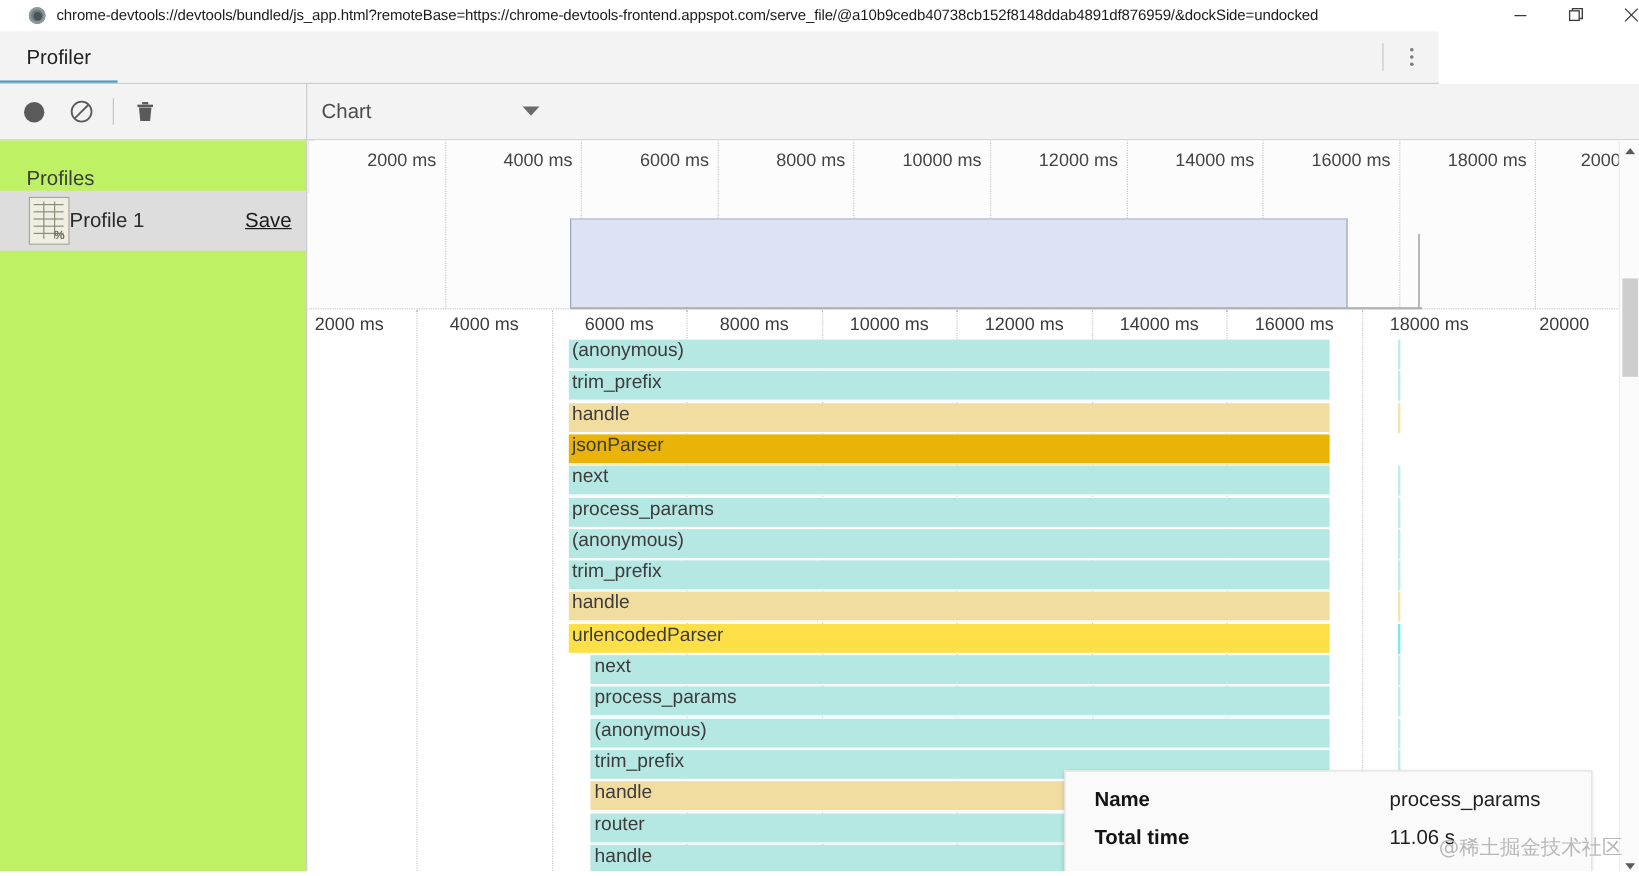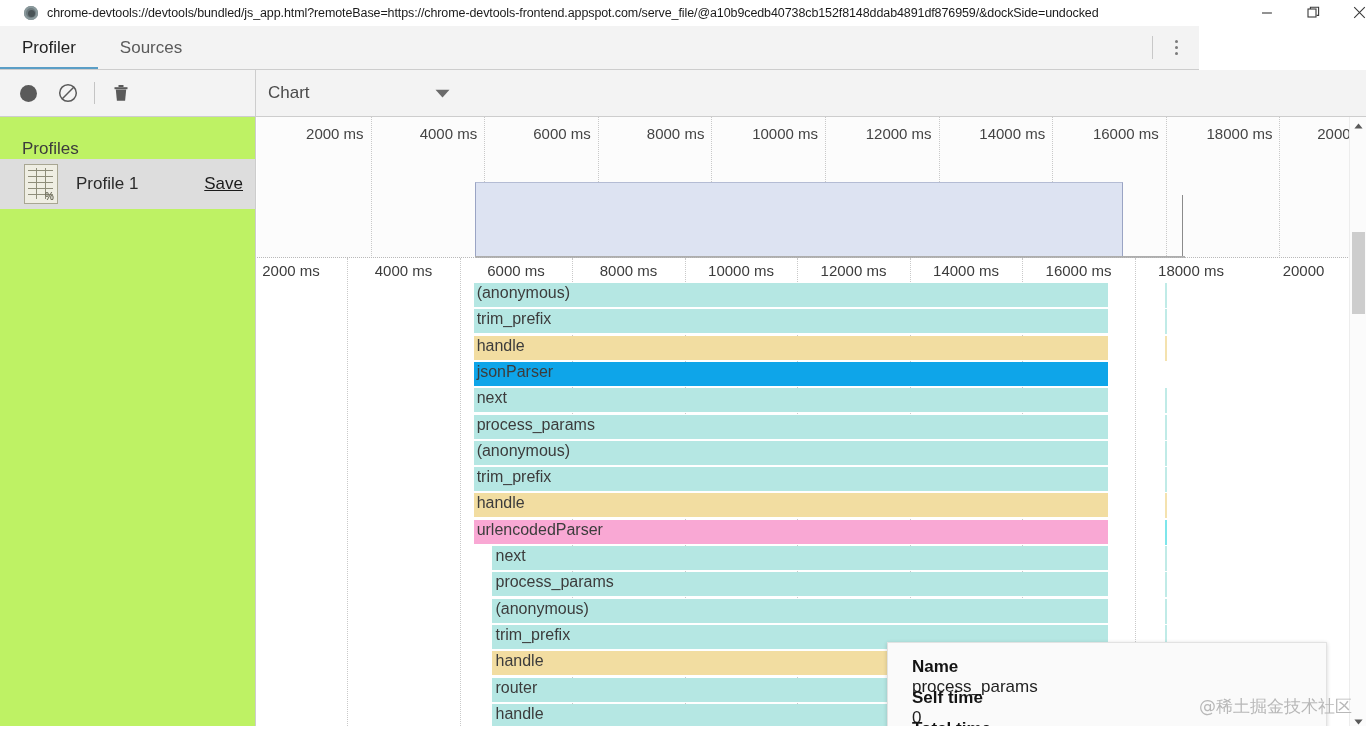--- a/index.html
+++ b/index.html
@@ -146,21 +146,21 @@
   }
   .prof-icon .vl {
     position: absolute; top: 3px; bottom: 4px; width: 1px;
     background: #8e8d7a;
   }
   .prof-icon .pct {
     position: absolute; right: 3px; bottom: 1px;
     font-size: 10px; color: #6d6c5c; font-weight: bold;
   }
   .sb-item-label {
-    font-size: 17px; color: #2a2a2a; margin-left: 18px;
+    font-size: 17px; color: #2a2a2a; 
   }
   .sb-save {
     font-size: 17px; color: #1b1b1b;
     text-decoration: underline;
     margin-left: auto; margin-right: 12px;
   }
 
   
   .main {
     position: absolute; top: 117px; left: 257px;
@@ -242,21 +242,21 @@
   .tooltip {
     position: absolute;
     left: 630px; top: 525px;
     width: 440px; height: 201px;
     background: #fafafa;
     border: 1px solid #e2e2e2;
     box-shadow: 0 1px 4px rgba(0,0,0,0.18);
     padding: 14px 22px 0 24px;
     z-index: 40;
   }
-  .tt-row { display: flex; align-items: baseline; height: 31px; flex-direction: column; }
+  .tt-row { display: flex; align-items: baseline; height: 31px; }
   .tt-k {
     width: 246px; flex: none;
     font-size: 17px; font-weight: bold; color: #141414;
   }
   .tt-v { font-size: 17px; color: #1e1e1e; }
 
   
   .vscroll {
     position: absolute; right: 0; top: 0;
     width: 17px; height: 613px;
@@ -313,23 +313,20 @@
       <svg width="13" height="13" viewBox="0 0 13 13">
           <path d="M1.2 1.2l10.6 10.6M11.8 1.2L1.2 11.8" stroke="#3a3a3a" stroke-width="1.1" fill="none"></path>
         </svg>
     </div>
   </div>
 </div>
 
 <div class="tabstrip">
   <div class="tab active">
       <span>Profiler</span>
-    </div>
-  <div class="tab">
-      <span>Sources</span>
     </div>
   <div class="tabstrip-spacer"></div>
   <div class="tab-sep"></div>
   <div class="kebab">
       <i></i>
       <i></i>
       <i></i>
     </div>
 </div>
 
@@ -450,21 +447,21 @@
         </div>
         <div class="fl-sliver" style="left: 908px; top: 25px; background: rgb(181, 231, 227); opacity: 0.85;"></div>
         <div class="fl-bar" style="left: 216.635px; top: 51.3px; width: 634.348px; background: rgb(181, 231, 227);">
           <span class="fl-text">trim_prefix</span>
         </div>
         <div class="fl-sliver" style="left: 908px; top: 51.3px; background: rgb(181, 231, 227); opacity: 0.85;"></div>
         <div class="fl-bar" style="left: 216.635px; top: 77.6px; width: 634.348px; background: rgb(242, 221, 161);">
           <span class="fl-text">handle</span>
         </div>
         <div class="fl-sliver" style="left: 908px; top: 77.6px; background: rgb(242, 221, 161); opacity: 0.85;"></div>
-        <div class="fl-bar" style="left: 216.635px; top: 103.9px; width: 634.348px; background: #0ea5e9;">
+        <div class="fl-bar" style="left: 216.635px; top: 103.9px; width: 634.348px; background: #eab308;">
           <span class="fl-text">jsonParser</span>
         </div>
         <div class="fl-bar" style="left: 216.635px; top: 130.2px; width: 634.348px; background: rgb(181, 231, 227);">
           <span class="fl-text">next</span>
         </div>
         <div class="fl-sliver" style="left: 908px; top: 130.2px; background: rgb(181, 231, 227); opacity: 0.85;"></div>
         <div class="fl-bar" style="left: 216.635px; top: 156.5px; width: 634.348px; background: rgb(181, 231, 227);">
           <span class="fl-text">process_params</span>
         </div>
         <div class="fl-sliver" style="left: 908px; top: 156.5px; background: rgb(181, 231, 227); opacity: 0.85;"></div>
@@ -473,21 +470,21 @@
         </div>
         <div class="fl-sliver" style="left: 908px; top: 182.8px; background: rgb(181, 231, 227); opacity: 0.85;"></div>
         <div class="fl-bar" style="left: 216.635px; top: 209.1px; width: 634.348px; background: rgb(181, 231, 227);">
           <span class="fl-text">trim_prefix</span>
         </div>
         <div class="fl-sliver" style="left: 908px; top: 209.1px; background: rgb(181, 231, 227); opacity: 0.85;"></div>
         <div class="fl-bar" style="left: 216.635px; top: 235.4px; width: 634.348px; background: rgb(242, 221, 161);">
           <span class="fl-text">handle</span>
         </div>
         <div class="fl-sliver" style="left: 908px; top: 235.4px; background: rgb(242, 221, 161); opacity: 0.85;"></div>
-        <div class="fl-bar" style="left: 216.635px; top: 261.7px; width: 634.348px; background: #f9a8d4; text-align: center;">
+        <div class="fl-bar" style="left: 216.635px; top: 261.7px; width: 634.348px; background: #fde047; text-align: center;">
           <span class="fl-text">urlencodedParser</span>
         </div>
         <div class="fl-sliver" style="left: 908px; top: 261.7px; background: rgb(103, 226, 232); opacity: 0.85;"></div>
         <div class="fl-bar" style="left: 235.488px; top: 288px; width: 615.495px; background: rgb(181, 231, 227);">
           <span class="fl-text">next</span>
         </div>
         <div class="fl-sliver" style="left: 908px; top: 288px; background: rgb(181, 231, 227); opacity: 0.85;"></div>
         <div class="fl-bar" style="left: 235.488px; top: 314.3px; width: 615.495px; background: rgb(181, 231, 227);">
           <span class="fl-text">process_params</span>
         </div>
@@ -515,24 +512,20 @@
       </div>
   </div>
 
   <div class="tooltip">
     <div id="tt-rows">
         <div class="tt-row">
           <div class="tt-k">Name</div>
           <div class="tt-v">process_params</div>
         </div>
         <div class="tt-row">
-          <div class="tt-k">Self time</div>
-          <div class="tt-v">0</div>
-        </div>
-        <div class="tt-row">
           <div class="tt-k">Total time</div>
           <div class="tt-v">11.06 s</div>
         </div>
       </div>
   </div>
 
   <div class="vscroll">
     <div class="vs-arrow up">
       <svg width="9" height="6" viewBox="0 0 9 6">
           <path d="M4.5 0.4L8.6 5.6H0.4z" fill="#5a5a5a"></path>

